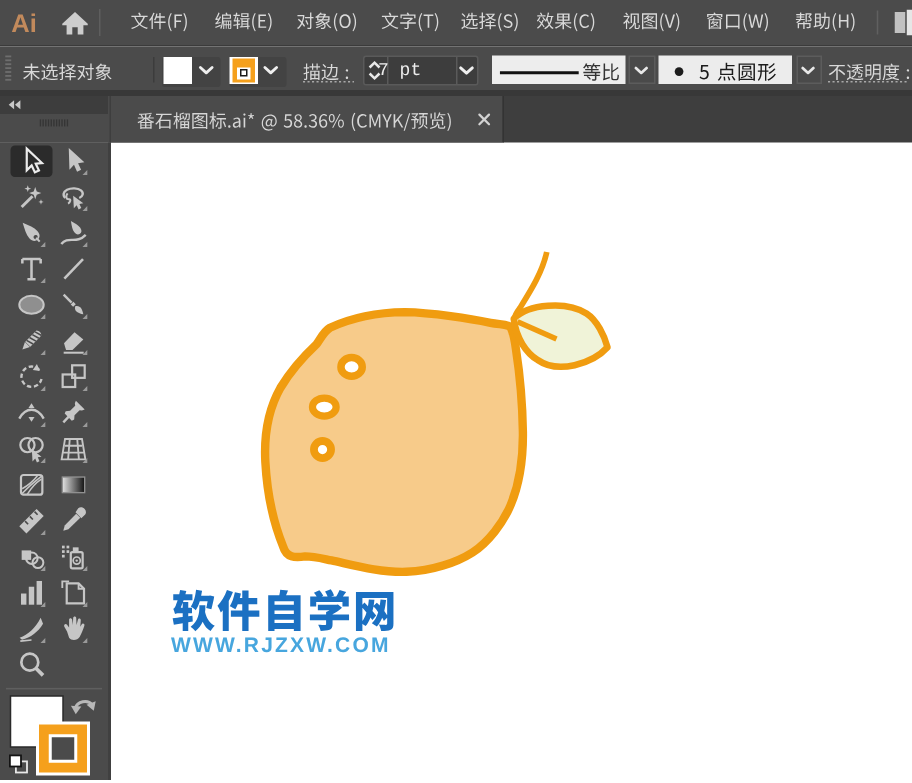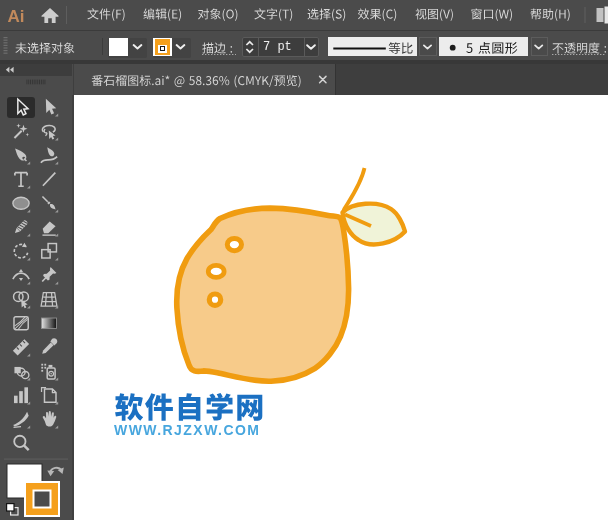--- a/index.html
+++ b/index.html
@@ -19,21 +19,21 @@
 <div class="abs" style="left:108px;top:37.5px;width:38.5px;height:20px;background:#434343;border-radius:2px"></div>
 <div class="abs" style="left:109px;top:38.2px;width:19px;height:17.8px;background:#fff"></div>
 <div class="abs" style="left:152.5px;top:37.5px;width:38.5px;height:20px;background:#434343;border-radius:2px"></div>
 <div class="abs" style="left:153.2px;top:37.7px;width:18.6px;height:18.5px;background:#fff"></div>
 <div class="abs" style="left:154.7px;top:39.2px;width:15.6px;height:15.5px;background:#F5A01C"></div>
 <div class="abs" style="left:158px;top:44.6px;width:8.6px;height:8.6px;background:#fff"></div>
 <div class="abs" style="left:159.7px;top:46.3px;width:5.2px;height:5.2px;border:1.5px solid #1A1A1A;box-sizing:border-box"></div>
 <div class="abs" style="left:241.5px;top:37.3px;width:77px;height:19.4px;background:#3D3D3D;border:1px solid #5A5A5A;border-radius:2px;box-sizing:border-box"></div>
 <div class="abs" style="left:258px;top:37.8px;width:1px;height:18.4px;background:#5A5A5A"></div>
 <div class="abs" style="left:303.5px;top:37.8px;width:1px;height:18.4px;background:#5A5A5A"></div>
-<div class="abs" style="left:263px;top:39px;width:40px;height:16px;color:#EDEDED;font-size:12px;line-height:16px;font-family:'Liberation Mono',monospace">7 pt</div>
+<div class="abs" style="left:252px;top:39px;width:40px;height:16px;color:#EDEDED;font-size:12px;line-height:16px;font-family:'Liberation Mono',monospace">7 pt</div>
 <div class="abs" style="left:327.8px;top:37.2px;width:89.2px;height:18.8px;background:#EDEDED"></div>
 <div class="abs" style="left:418.5px;top:37.2px;width:18px;height:18.8px;background:#4A4A4A;border:1px solid #5C5C5C;box-sizing:border-box"></div>
 <div class="abs" style="left:438.5px;top:37.2px;width:89.5px;height:18.8px;background:#ECECEC"></div>
 <div class="abs" style="left:530.5px;top:37.2px;width:17px;height:18.8px;background:#4A4A4A;border:1px solid #5C5C5C;box-sizing:border-box"></div>
 <svg class="abs" style="left:0;top:0" width="608" height="522" viewBox="0 0 608 522">
 <text x="7.5" y="21.5" font-size="17" font-weight="bold" fill="#C28A5C" font-family="Liberation Sans">Ai</text>
 <path d="M41.5,15.8 L50,8 L58.5,15.8 L58.5,16.8 L55.6,16.8 L55.6,23 L51.8,23 L51.8,18.2 L48.2,18.2 L48.2,23 L44.4,23 L44.4,16.8 L41.5,16.8 Z" fill="#CDCDCD"></path>
 <rect x="66" y="6" width="1" height="18" fill="#5E5E5E"></rect>
 <rect x="584.5" y="7" width="1" height="16" fill="#606060"></rect>
 <rect x="596.5" y="8" width="7" height="14" fill="#C2C2C2"></rect>

